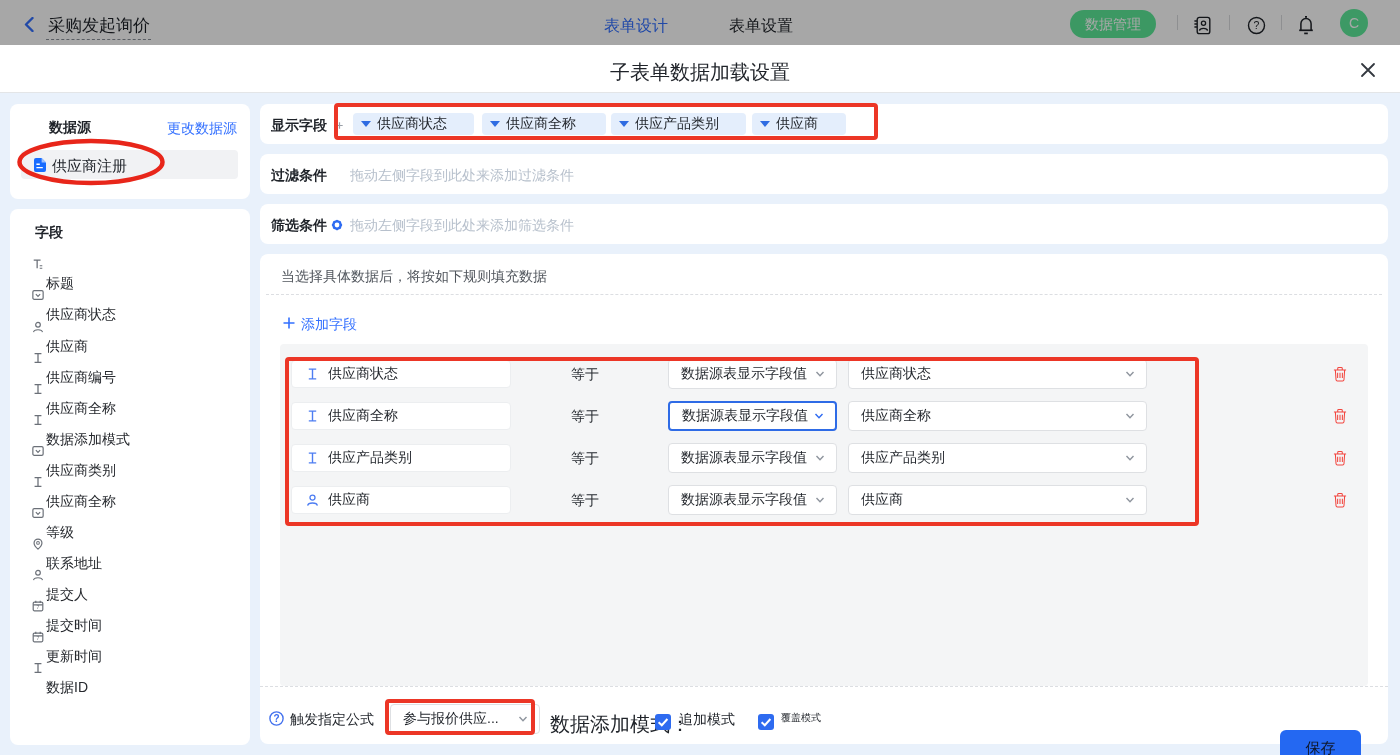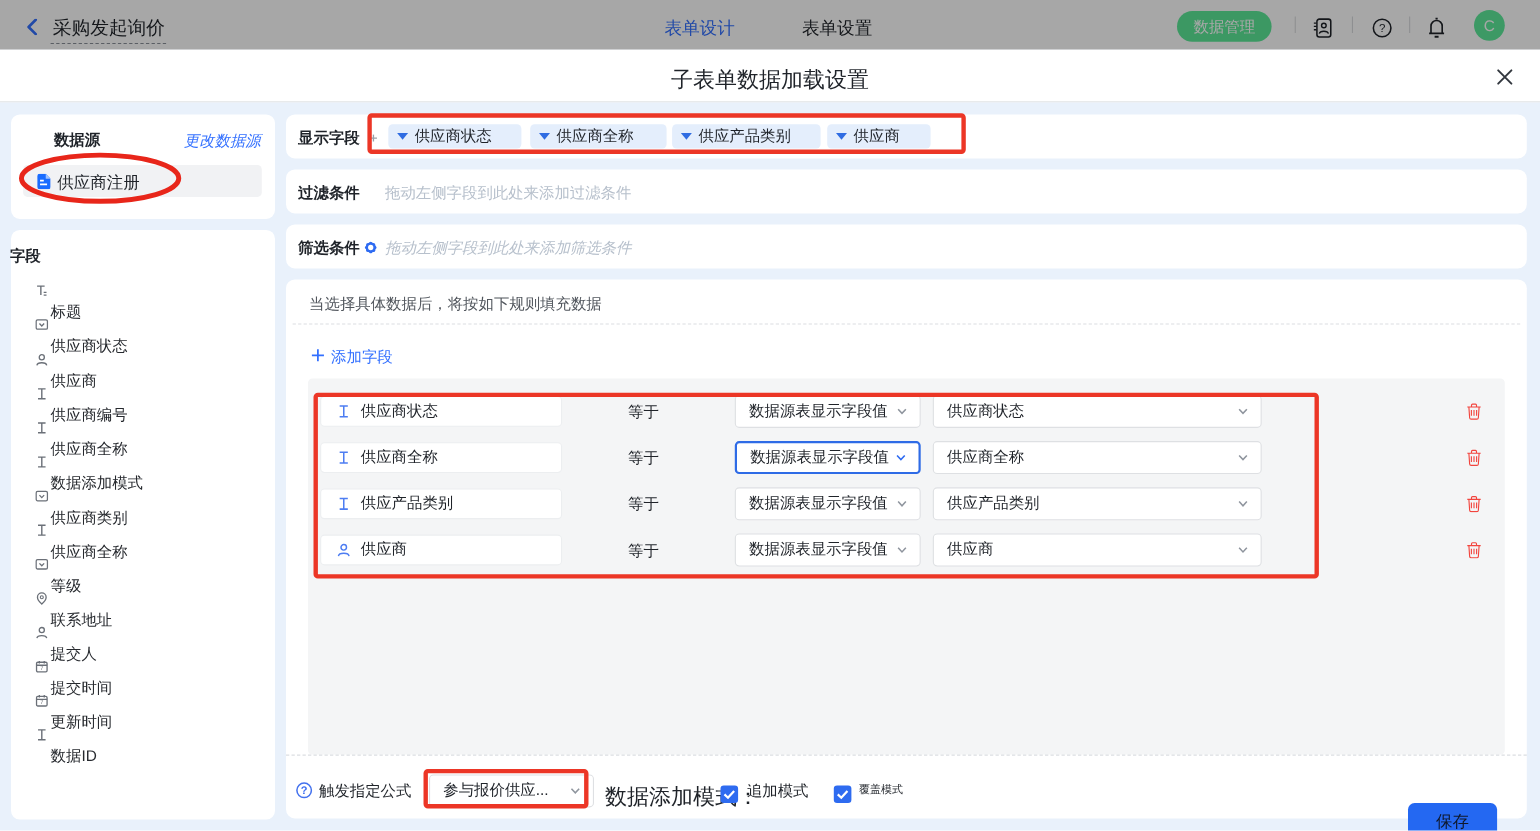--- a/index.html
+++ b/index.html
@@ -85,34 +85,34 @@
 <div id="topbar-dim"></div>
 
 <div id="mhead"></div>
 <div id="mtitle">子表单数据加载设置</div>
 <svg style="position:absolute;left:1360px;top:62px;z-index:2" width="16" height="16" viewBox="0 0 16 16">
     <path d="M2 2 L14 14 M14 2 L2 14" stroke="#33383f" stroke-width="1.8" stroke-linecap="round"></path>
   </svg>
 
 <div class="card" id="lcard1" style="left:10px;top:104px;width:240px;height:95px;"></div>
 <div class="lbl abs" style="left:21px;top:119px;margin-left:28px;">数据源</div>
-<div class="abs blue" style="left:167px;top:120px;font-size:14px;font-style:italic;">更改数据源</div>
+<div class="abs blue" style="left:167px;top:120px;font-size:14px;">更改数据源</div>
 <div id="selrow"></div>
 <svg class="abs" style="left:33px;top:158px;z-index:1" width="13" height="14" viewBox="0 0 13 14">
   <path d="M1 2 a2 2 0 0 1 2-2 h5.6 L13 4.4 V12 a2 2 0 0 1 -2 2 H3 a2 2 0 0 1 -2-2 Z" fill="#186cff"></path>
   <path d="M8.6 0 L13 4.4 H8.6 Z" fill="#9ec2ff"></path>
   <path d="M3.4 6.2 h3.4 M3.4 9.6 h6.4" stroke="#fff" stroke-width="1.4"></path>
 </svg>
 <div class="abs" style="left:52px;top:157px;font-size:15px;z-index:1">供应商注册</div>
 <svg class="abs" style="left:16px;top:138px;z-index:3" width="150" height="48" viewBox="0 0 150 48">
     <ellipse cx="75" cy="24" rx="71.5" ry="21" fill="none" stroke="#e8261a" stroke-width="4.5"></ellipse>
   </svg>
 
 <div class="card" id="lcard2" style="left:10px;top:209px;width:240px;height:536px;"></div>
-<div class="lbl abs" style="left:9px;top:224px;text-align:center;">字段</div>
+<div class="lbl abs" style="left:35px;top:224px;text-align:center;">字段</div>
 <div id="fieldlist">
     <div class="fitem" style="top:248.9px">
       <svg width="12" height="13" viewBox="0 0 14 14">
         <path d="M2 2.5 h8 M6 2.5 v9.5" stroke="#6b7078" stroke-width="1.5" fill="none"></path>
         <path d="M9 9 h3 M9 12 h3" stroke="#6b7078" stroke-width="1.3" fill="none"></path>
       </svg>
       <span class="txt">标题</span>
     </div>
     <div class="fitem" style="top:279.9px">
       <svg width="12" height="13" viewBox="0 0 14 14">
@@ -233,21 +233,21 @@
 
 <div class="card" style="left:260px;top:204px;width:1128px;height:40px;"></div>
 <div class="lbl abs" style="left:271px;top:217px;">筛选条件</div>
 <svg class="abs" style="left:331px;top:219px;" width="12" height="12" viewBox="0 0 24 24">
     <g fill="#2e6bf2">
       <rect x="3.6" y="3.6" width="16.8" height="16.8" rx="3.5"></rect>
       <rect x="3.6" y="3.6" width="16.8" height="16.8" rx="3.5" transform="rotate(45 12 12)"></rect>
     </g>
     <circle cx="12" cy="12" r="4.8" fill="#fff"></circle>
   </svg>
-<div class="placeholder abs" style="left:350px;top:217px;font-style:italic;">拖动左侧字段到此处来添加筛选条件</div>
+<div class="placeholder abs" style="left:350px;top:217px;">拖动左侧字段到此处来添加筛选条件</div>
 
 <div class="card" id="bigcard" style="left:260px;top:254px;width:1128px;height:490px;"></div>
 <div class="abs" style="left:281px;top:268px;font-size:14px;color:#51565d;z-index:1">当选择具体数据后，将按如下规则填充数据</div>
 <div class="dash" style="left:266px;top:294px;width:1116px;z-index:1"></div>
 <svg class="abs" style="left:283px;top:317px;z-index:1" width="12" height="12" viewBox="0 0 12 12">
     <path d="M6 0.5 v11 M0.5 6 h11" stroke="#3370ff" stroke-width="1.6"></path>
   </svg>
 <div class="abs blue" style="left:301px;top:316px;font-size:14px;z-index:1">添加字段</div>
 <div class="abs" id="graypanel" style="left:280px;top:344px;width:1088px;height:342px;background:#f4f5f6;border-radius:4px;z-index:1"></div>
 <div id="rules">

